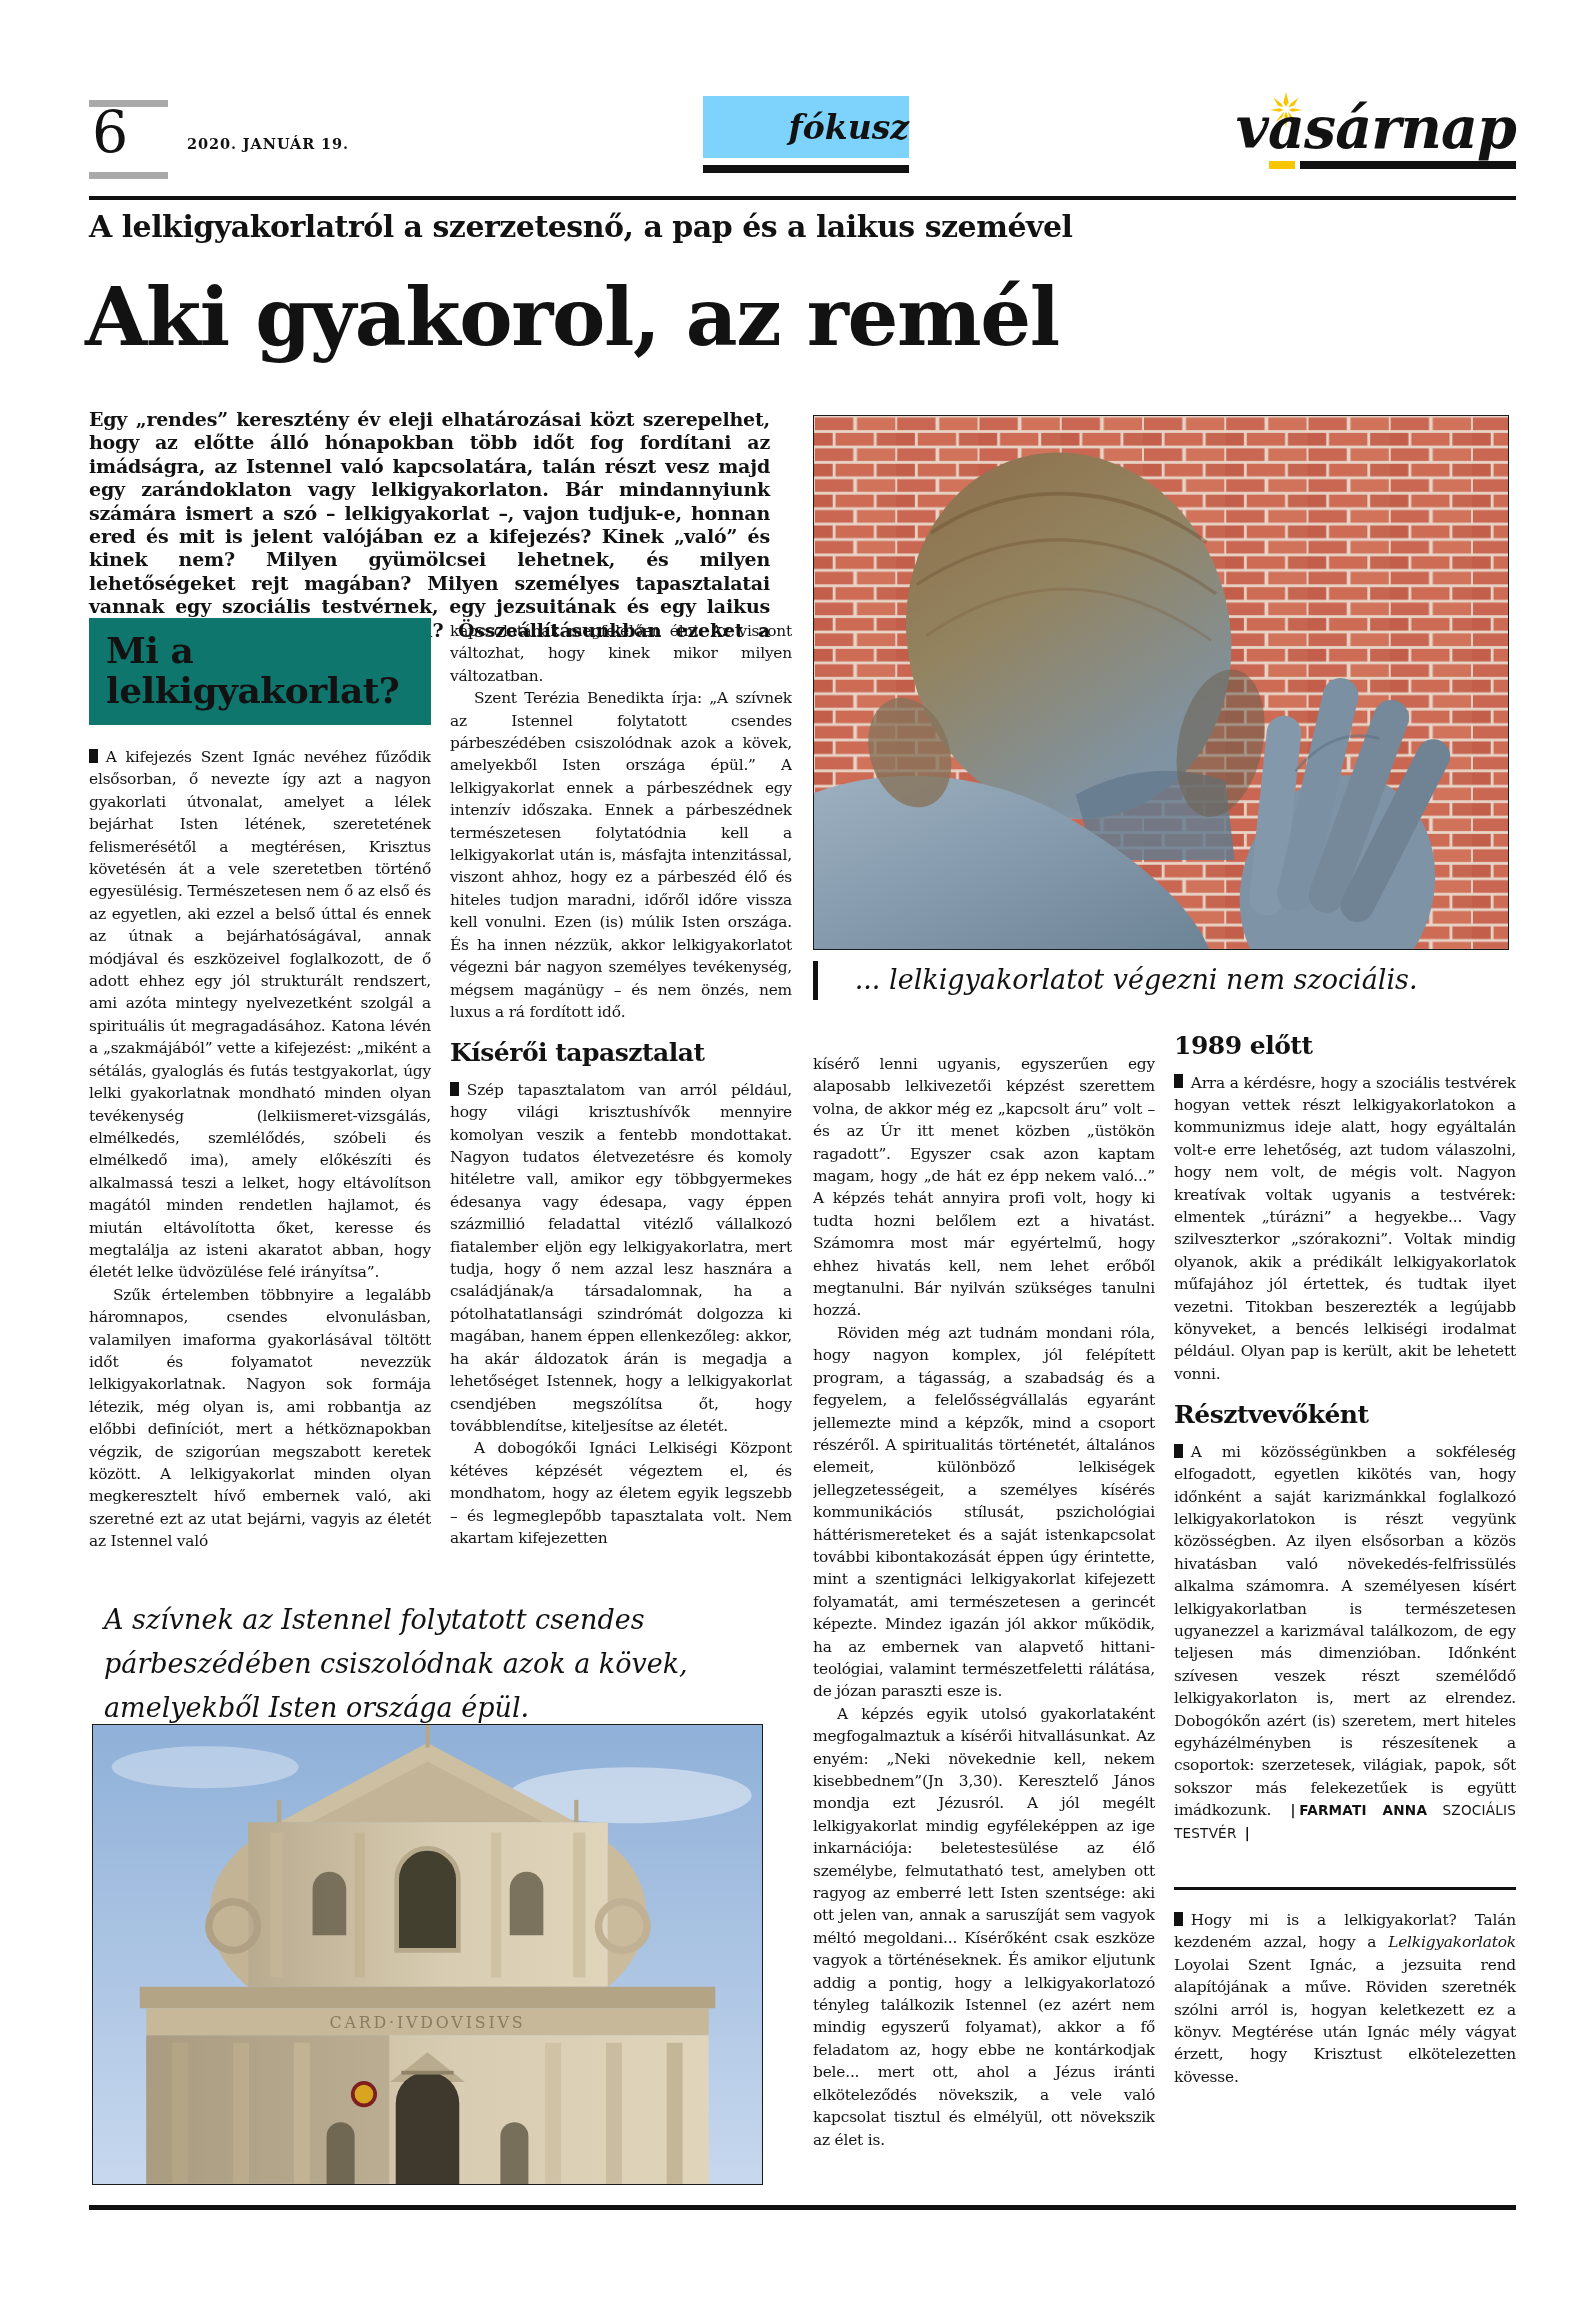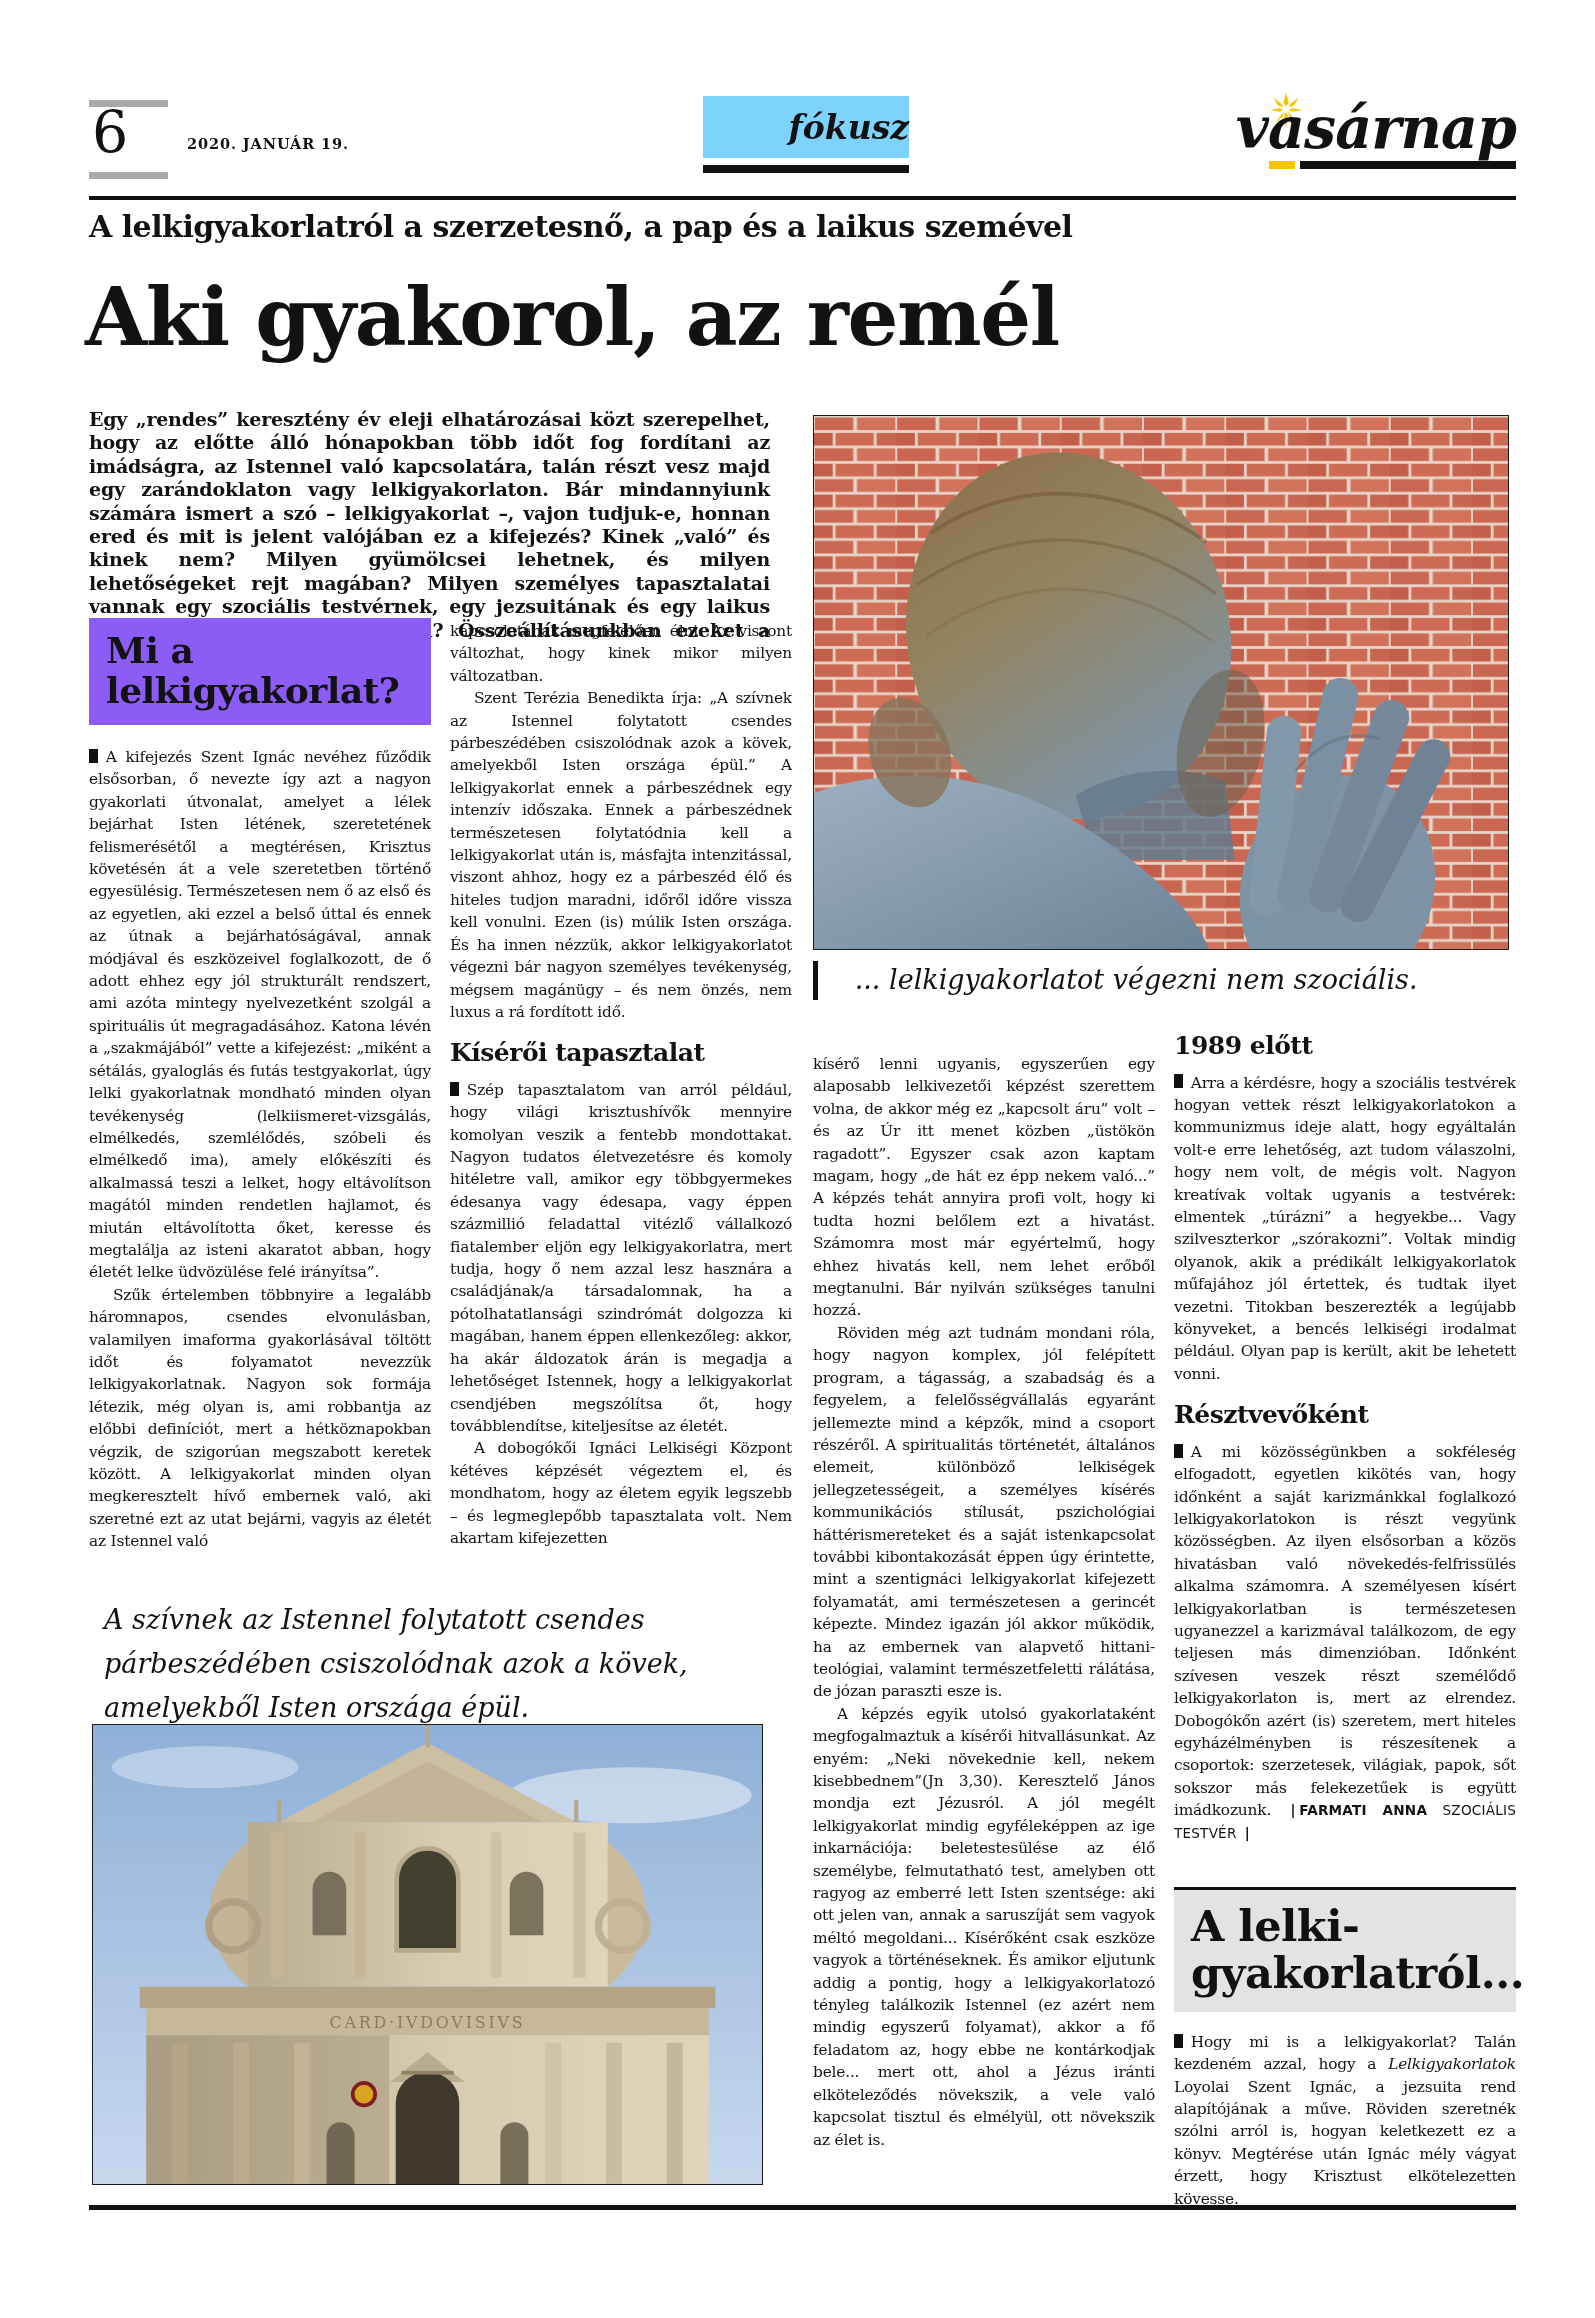--- a/index.html
+++ b/index.html
@@ -45,21 +45,21 @@
   .col p.ind{text-indent:24px;}
   .bullet{display:inline-block;width:9.3px;height:14px;background:#111;margin-right:7.5px;
           vertical-align:-0.9px;}
   .sechead{font-weight:700;font-size:25px;line-height:1.1;letter-spacing:-0.5px;
            margin:16px 0 12px 0;text-align:left;text-indent:0;}
   #col1{left:89px;top:746px;height:818px;}
   #col2{left:450px;top:620px;height:944px;}
   #col3{left:813px;top:1053px;height:1108px;}
   #col4{left:1174px;top:1032px;height:841px;}
 
-  .s1box{position:absolute;left:89px;top:618px;width:342px;background:#8b5cf6;
+  .s1box{position:absolute;left:89px;top:618px;width:342px;background:#0f766e;
          padding:12px 0 14px 17px;box-sizing:border-box;}
   .s1box .t{font-weight:700;font-size:36px;line-height:1.12;letter-spacing:-0.5px;}
 
   
   .pullquote{position:absolute;left:104px;top:1593px;width:664px;display:flex;flex-direction:column;}
   .pullquote .bar{width:3.3px;background:#111;margin-right:43px;flex:0 0 auto;}
   .pullquote .t{font-style:italic;font-size:27px;line-height:44px;padding-top:4.7px;}
 
   
   .byline{font-family:"DejaVu Sans","Liberation Sans",sans-serif;font-size:13.6px;letter-spacing:0.2px;}
@@ -247,24 +247,20 @@
         <path d="M 500 982 L 500 880 A 30 30 0 0 1 560 880 L 560 982 Z" fill="#5f5845" opacity="0.8"></path>
         <path d="M 872 982 L 872 880 A 30 30 0 0 1 932 880 L 932 982 Z" fill="#5f5845" opacity="0.8"></path>
         <circle cx="580" cy="790" r="24" fill="#d9a520" stroke="#7e1f1f" stroke-width="8"></circle>
         <rect x="660" y="740" width="112" height="8" fill="#8f8266"></rect>
       </g>
     </svg>
   </div>
 
   <div class="bbox">
     <div class="topline"></div>
-    <div class="grey">
-      <div class="t">A lelki-</div>
-      <div class="t">gyakorlatról...</div>
-    </div>
     <div class="body">
       <span class="bullet"></span><span>Hogy mi is a lelkigyakorlat? Talán kezdeném azzal, hogy a </span><i>Lelkigyakorlatok</i><span> Loyolai Szent Ignác, a jezsuita rend alapítójának a műve. Röviden szeretnék szólni arról is, hogyan keletkezett ez a könyv. Megtérése után Ignác mély vágyat érzett, hogy Krisztust elkötelezetten kövesse.</span>
     </div>
   </div>
 
   <div class="bottomrule"></div>
 
 </div>
 
 

